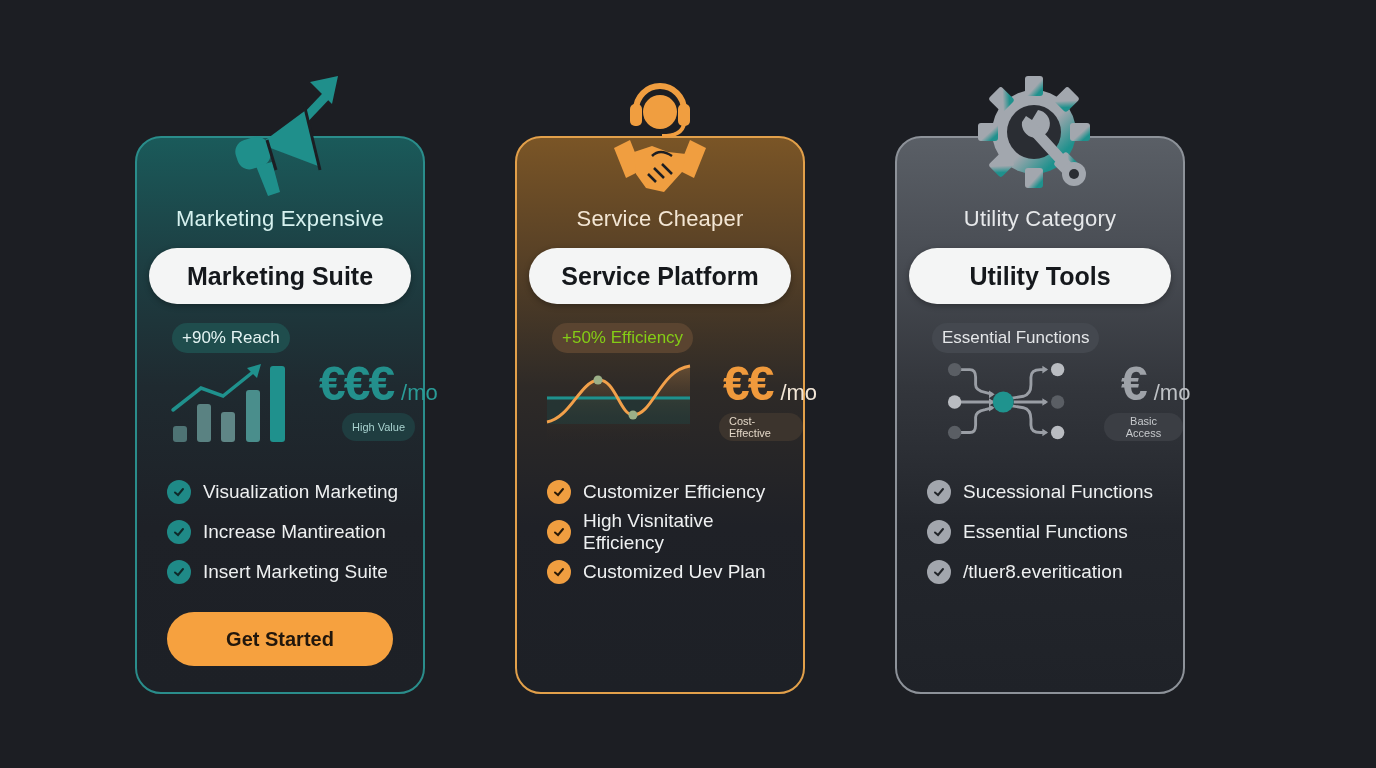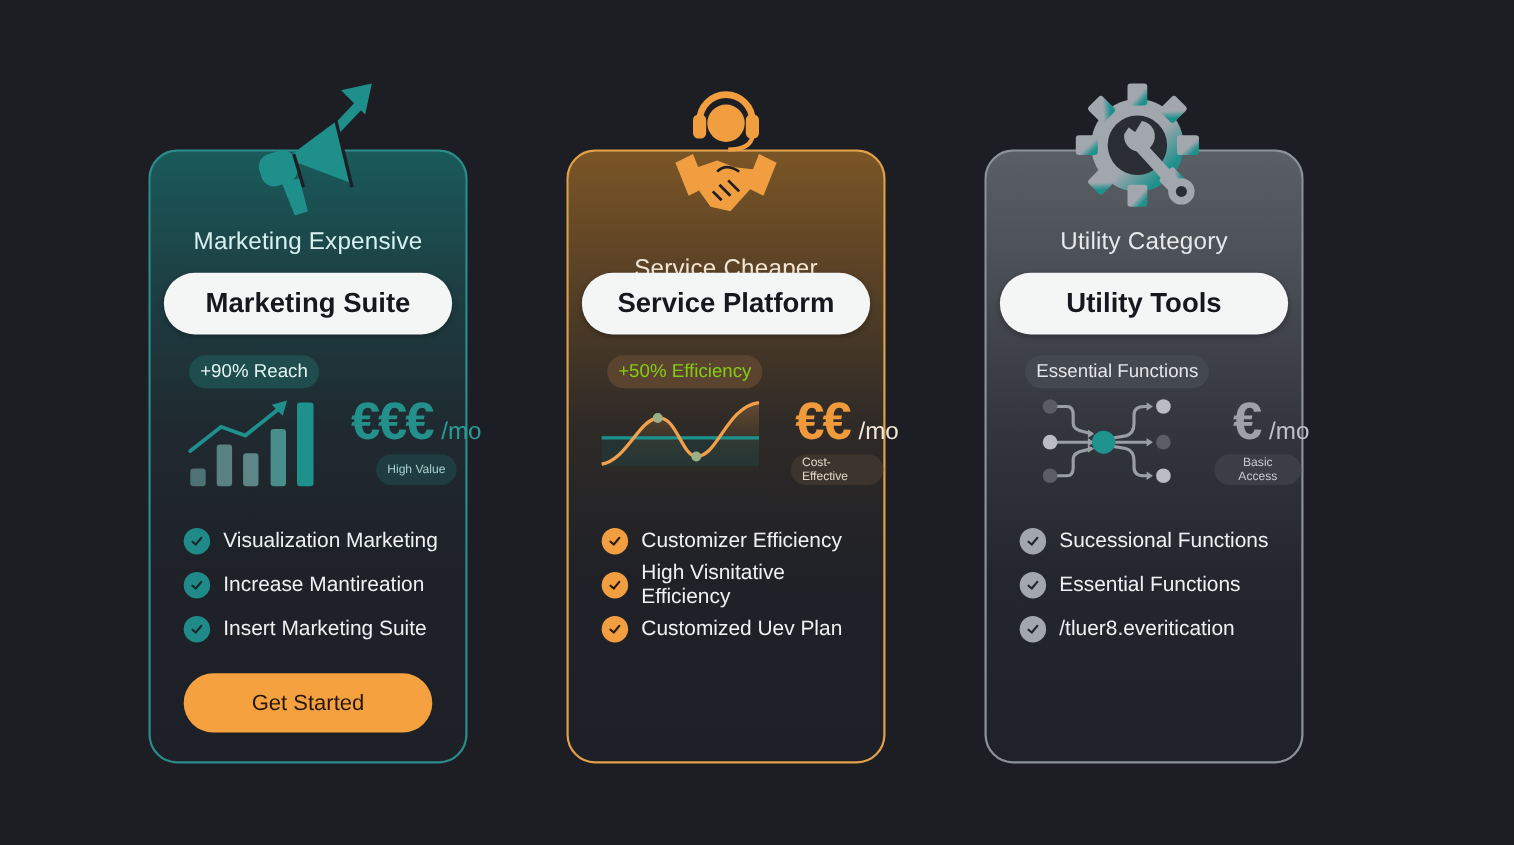--- a/index.html
+++ b/index.html
@@ -24,21 +24,21 @@
   .card.orange { left: 515px; border-color: #e2a04a;
     background: linear-gradient(180deg, #7a5526 0%, #5a4226 20%, #2e2a27 45%, #1f2127 70%, #1d2026 100%); }
   .card.grey { left: 895px; border-color: #8d9299;
     background: linear-gradient(180deg, #5a5f66 0%, #4a4e55 20%, #33363c 45%, #23262c 70%, #1f2228 100%); }
 
   .hero-icon { position: absolute; top: -68px; left: 50%; transform: translateX(-50%); width: 140px; height: 128px; }
   .category {
     position: absolute; top: 68px; left: 0; right: 0; text-align: center;
     font-size: 22px; color: #d6f1ef; letter-spacing: 0.2px;
   }
-  .card.orange .category { color: #f3e6d4; margin-top: 25px; }
+  .card.orange .category { color: #f3e6d4; }
   .card.grey .category { color: #e6e8ea; }
   .plan-pill {
     position: absolute; top: 110px; left: 12px; right: 12px; height: 56px;
     background: #f4f5f5; border-radius: 28px;
     display: flex; align-items: center; justify-content: center;
     font-size: 25px; font-weight: bold; color: #15181c;
     box-shadow: 0 2px 6px rgba(0,0,0,0.3);
   }
   .stat-badge {
     position: absolute; top: 185px; height: 30px; border-radius: 15px;
@@ -76,21 +76,21 @@
     width: 24px; height: 24px; border-radius: 50%; margin-right: 12px;
     display: flex; align-items: center; justify-content: center; flex-shrink: 0;
   }
   .card.teal .check { background: #1f8a87; }
   .card.orange .check { background: #f09e40; }
   .card.grey .check { background: #a2a6ad; }
   .check svg { width: 14px; height: 14px; }
 
   .cta {
     position: absolute; top: 474px; left: 30px; right: 30px; height: 54px; border-radius: 27px;
-    display: flex; align-items: center; justify-content: center; font-size: 20px; font-weight: normal;
+    display: flex; align-items: center; justify-content: center; font-size: 20px; font-weight: bold;
     cursor: pointer; border: none;
   }
   .card.teal .cta { background: #f6a13f; color: #22170c; }
   .card.orange .cta { background: #1f918c; color: #e6f6f5; }
   .card.grey .cta { background: transparent; border: 2.5px solid #2a8d8b; color: #9ba0a6; font-weight: normal; }
 </style>
 </head>
 <body>
 
 <div class="card teal">

